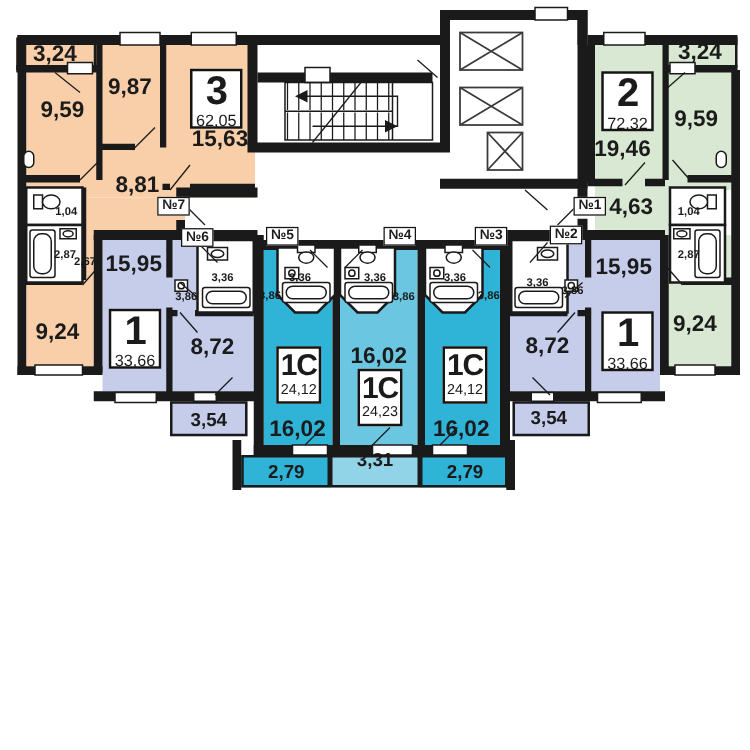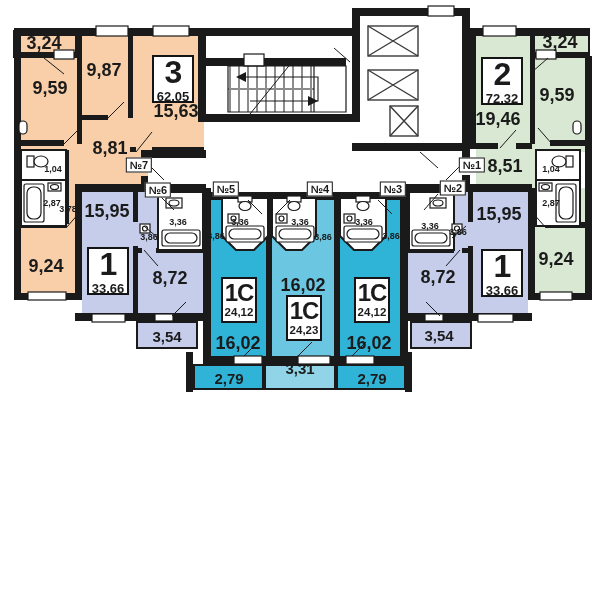--- a/index.html
+++ b/index.html
@@ -8,21 +8,21 @@
   .room{position:absolute;}
   .balc{position:absolute;border:2px solid #1a1a1a;box-sizing:border-box;}
   svg.overlay{position:absolute;left:0;top:0;pointer-events:none;}
   .lbl{position:absolute;transform:translate(-50%,-50%);font-size:18px;font-weight:600;
        white-space:nowrap;letter-spacing:0;}
   .lbl.sm{font-size:9px;font-weight:700;}
   .lbl.md{font-size:15px;text-align:center;}
   .badge{position:absolute;background:#fff;border:2px solid #141414;box-sizing:border-box;
          display:flex;flex-direction:column;align-items:center;justify-content:center;line-height:1;}
   .badge .t{font-weight:bold;font-size:32px;letter-spacing:-1px;}
-  .badge .a{font-size:13px;font-weight:700;margin-top:2px;}
+  .badge .a{font-size:13px;font-weight:400;margin-top:2px;}
   .badge.small .t{font-size:24px;}
   .badge.small .a{font-size:11.5px;}
   .door{position:absolute;transform:translate(-50%,-50%);background:#fff;border:1.5px solid #141414;
         font-size:11px;font-weight:bold;padding:0 3px;line-height:13px;white-space:nowrap;}
 </style>
 </head>
 <body>
 
 <div class="plan">
 
@@ -330,21 +330,21 @@
   <div class="door" style="left:453px;top:188px;">№2</div>
   <div class="door" style="left:472px;top:165px;">№1</div>
 
   <div class="lbl" style="left:44px;top:43px;">3,24</div>
   <div class="lbl" style="left:50px;top:88px;">9,59</div>
   <div class="lbl" style="left:104px;top:70px;">9,87</div>
   <div class="lbl" style="left:176px;top:111px;">15,63</div>
   <div class="lbl" style="left:110px;top:148px;">8,81</div>
   <div class="lbl sm" style="left:53px;top:169px;">1,04</div>
   <div class="lbl sm" style="left:52px;top:203px;">2,87</div>
-  <div class="lbl sm" style="left:68px;top:209px;">3,78</div>
+  <div class="lbl sm" style="left:68px;top:209px;">2,67</div>
   <div class="lbl" style="left:46px;top:266px;">9,24</div>
 
   <div class="lbl" style="left:107px;top:211px;">15,95</div>
   <div class="lbl sm" style="left:149px;top:237px;">3,86</div>
   <div class="lbl sm" style="left:178px;top:222px;">3,36</div>
   <div class="lbl" style="left:170px;top:278px;">8,72</div>
   <div class="lbl md" style="left:167px;top:336px;">3,54</div>
 
   <div class="lbl sm" style="left:240px;top:222px;">3,36</div>
   <div class="lbl sm" style="left:216px;top:236px;">3,86</div>
@@ -363,18 +363,18 @@
 
   <div class="lbl sm" style="left:430px;top:226px;">3,36</div>
   <div class="lbl sm" style="left:458px;top:232px;">3,86</div>
   <div class="lbl" style="left:499px;top:214px;">15,95</div>
   <div class="lbl" style="left:438px;top:277px;">8,72</div>
   <div class="lbl md" style="left:439px;top:335px;">3,54</div>
 
   <div class="lbl" style="left:560px;top:42px;">3,24</div>
   <div class="lbl" style="left:557px;top:95px;">9,59</div>
   <div class="lbl" style="left:498px;top:119px;">19,46</div>
-  <div class="lbl" style="left:505px;top:166px;">8,51</div>
+  <div class="lbl" style="left:505px;top:166px;">4,63</div>
   <div class="lbl sm" style="left:551px;top:169px;">1,04</div>
   <div class="lbl sm" style="left:551px;top:203px;">2,87</div>
   <div class="lbl" style="left:556px;top:259px;">9,24</div>
 
 </div>
 
 </body></html>

